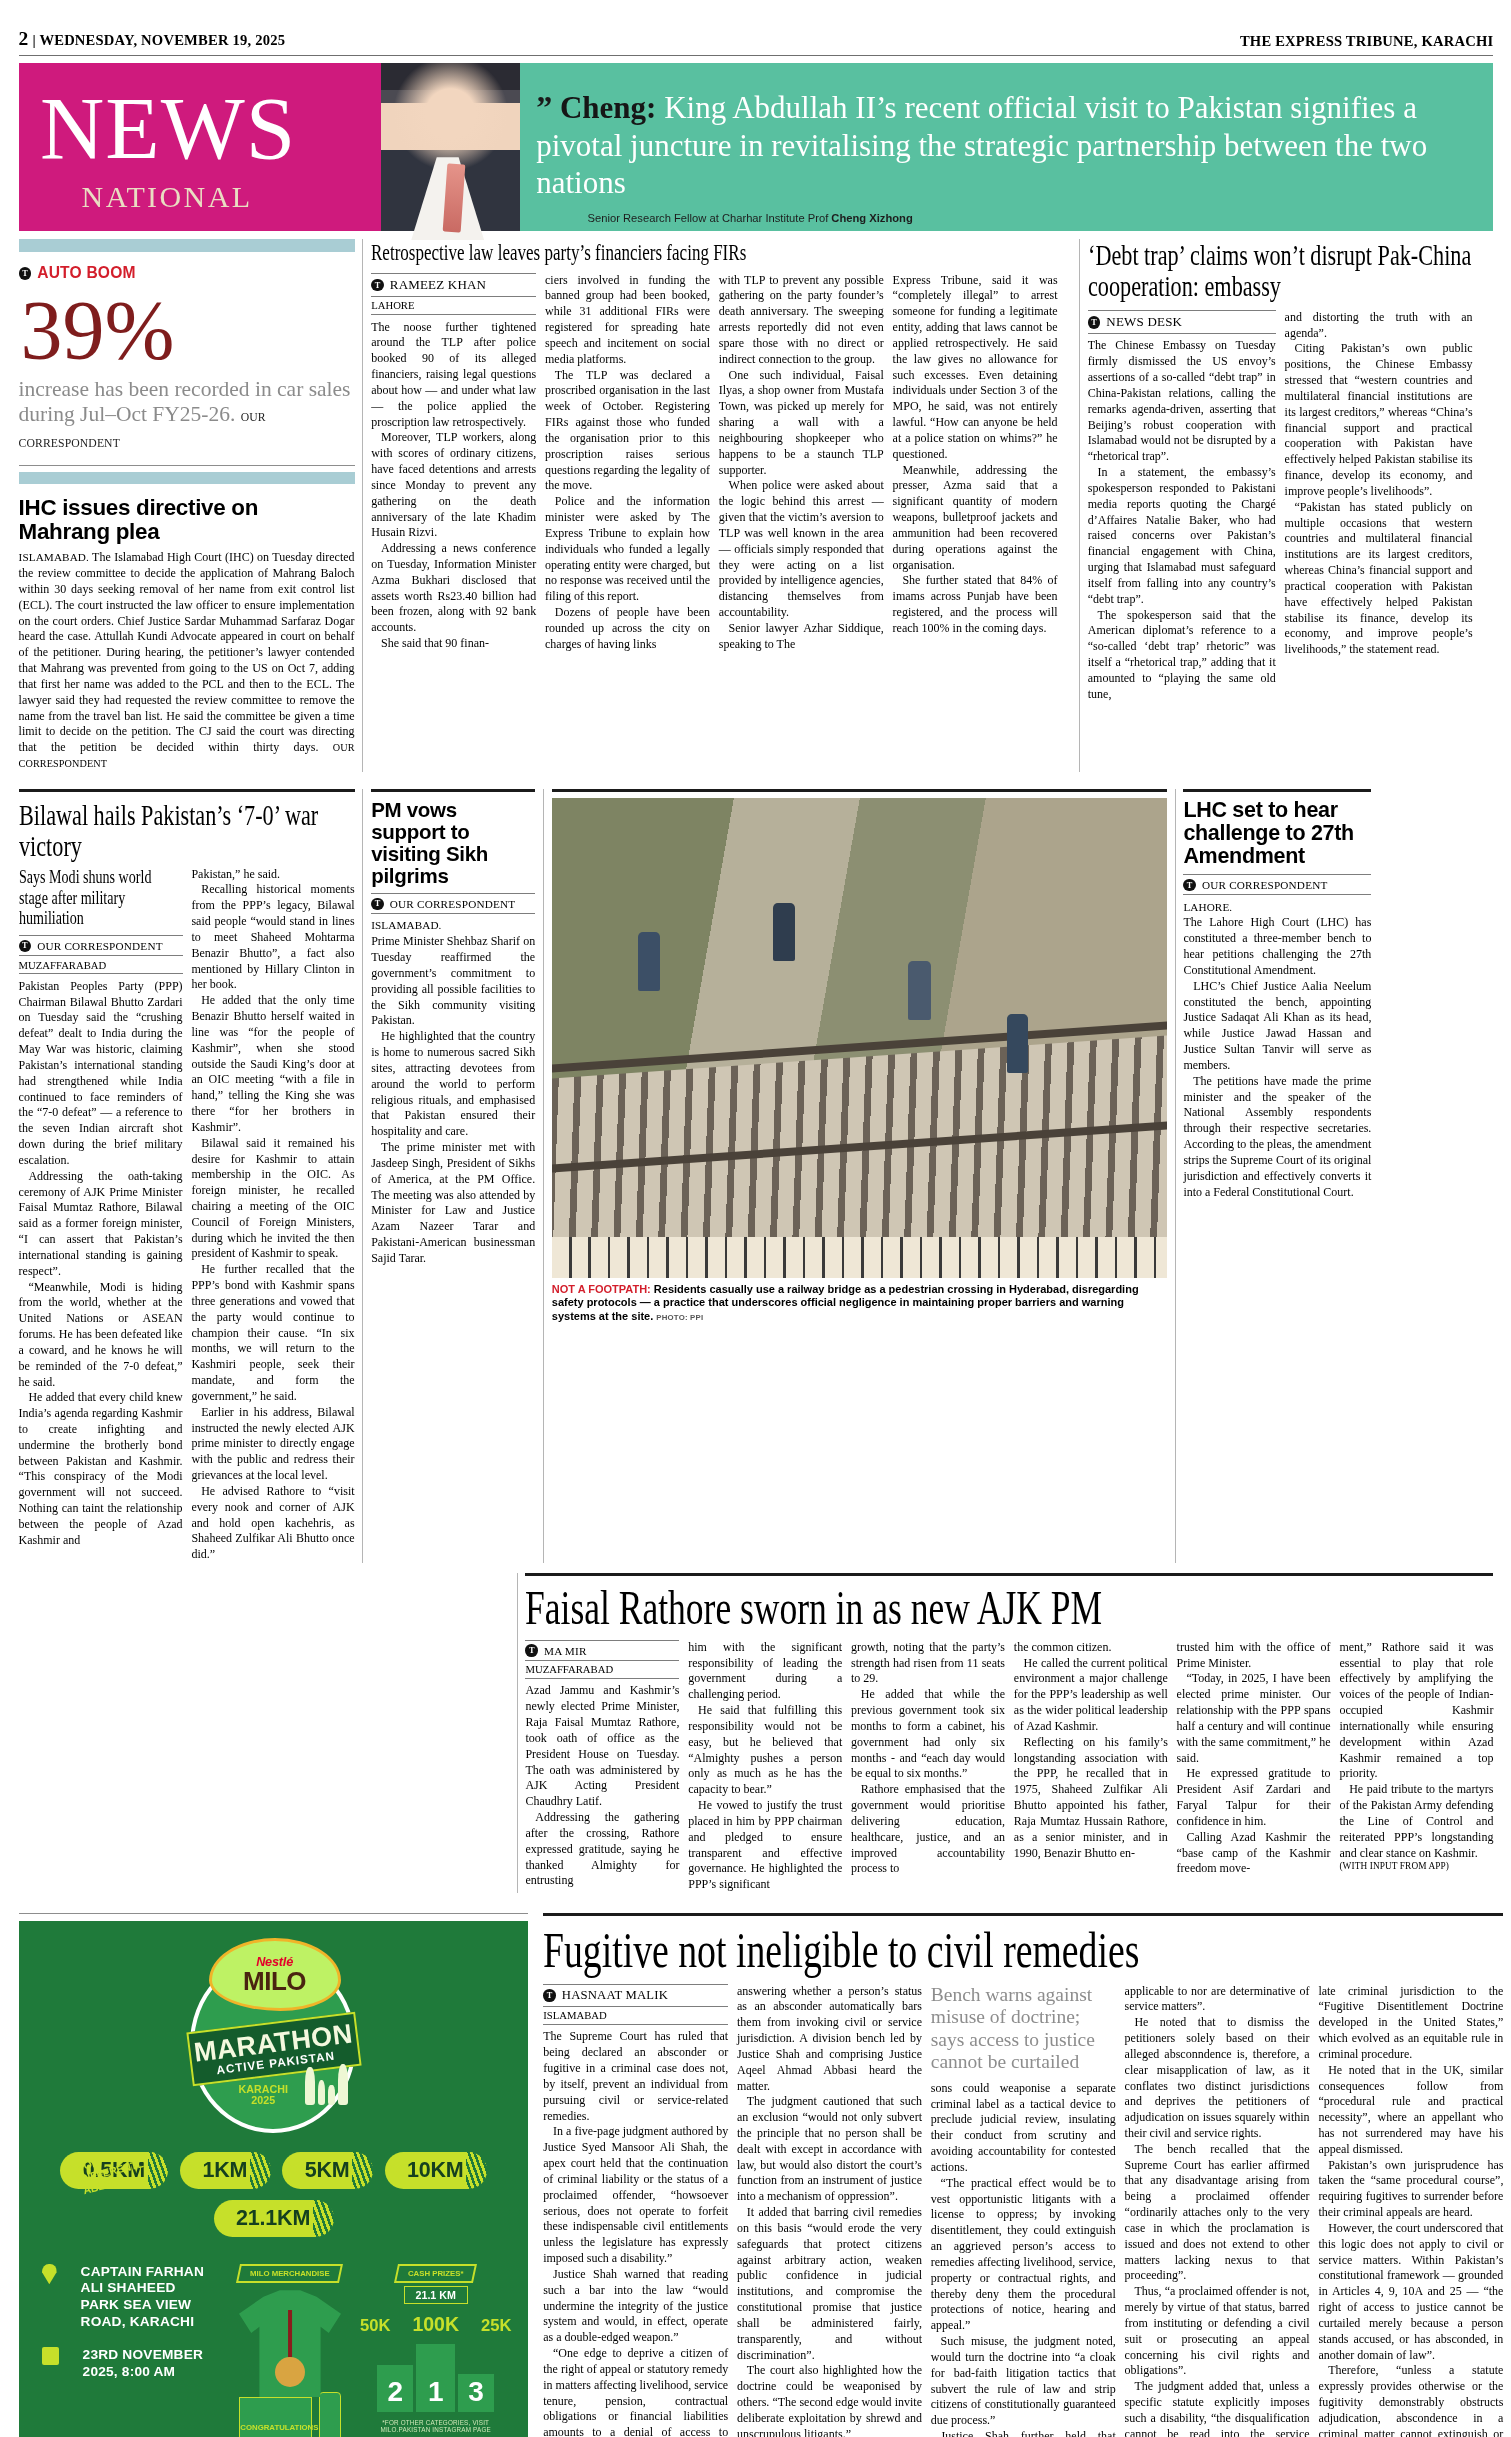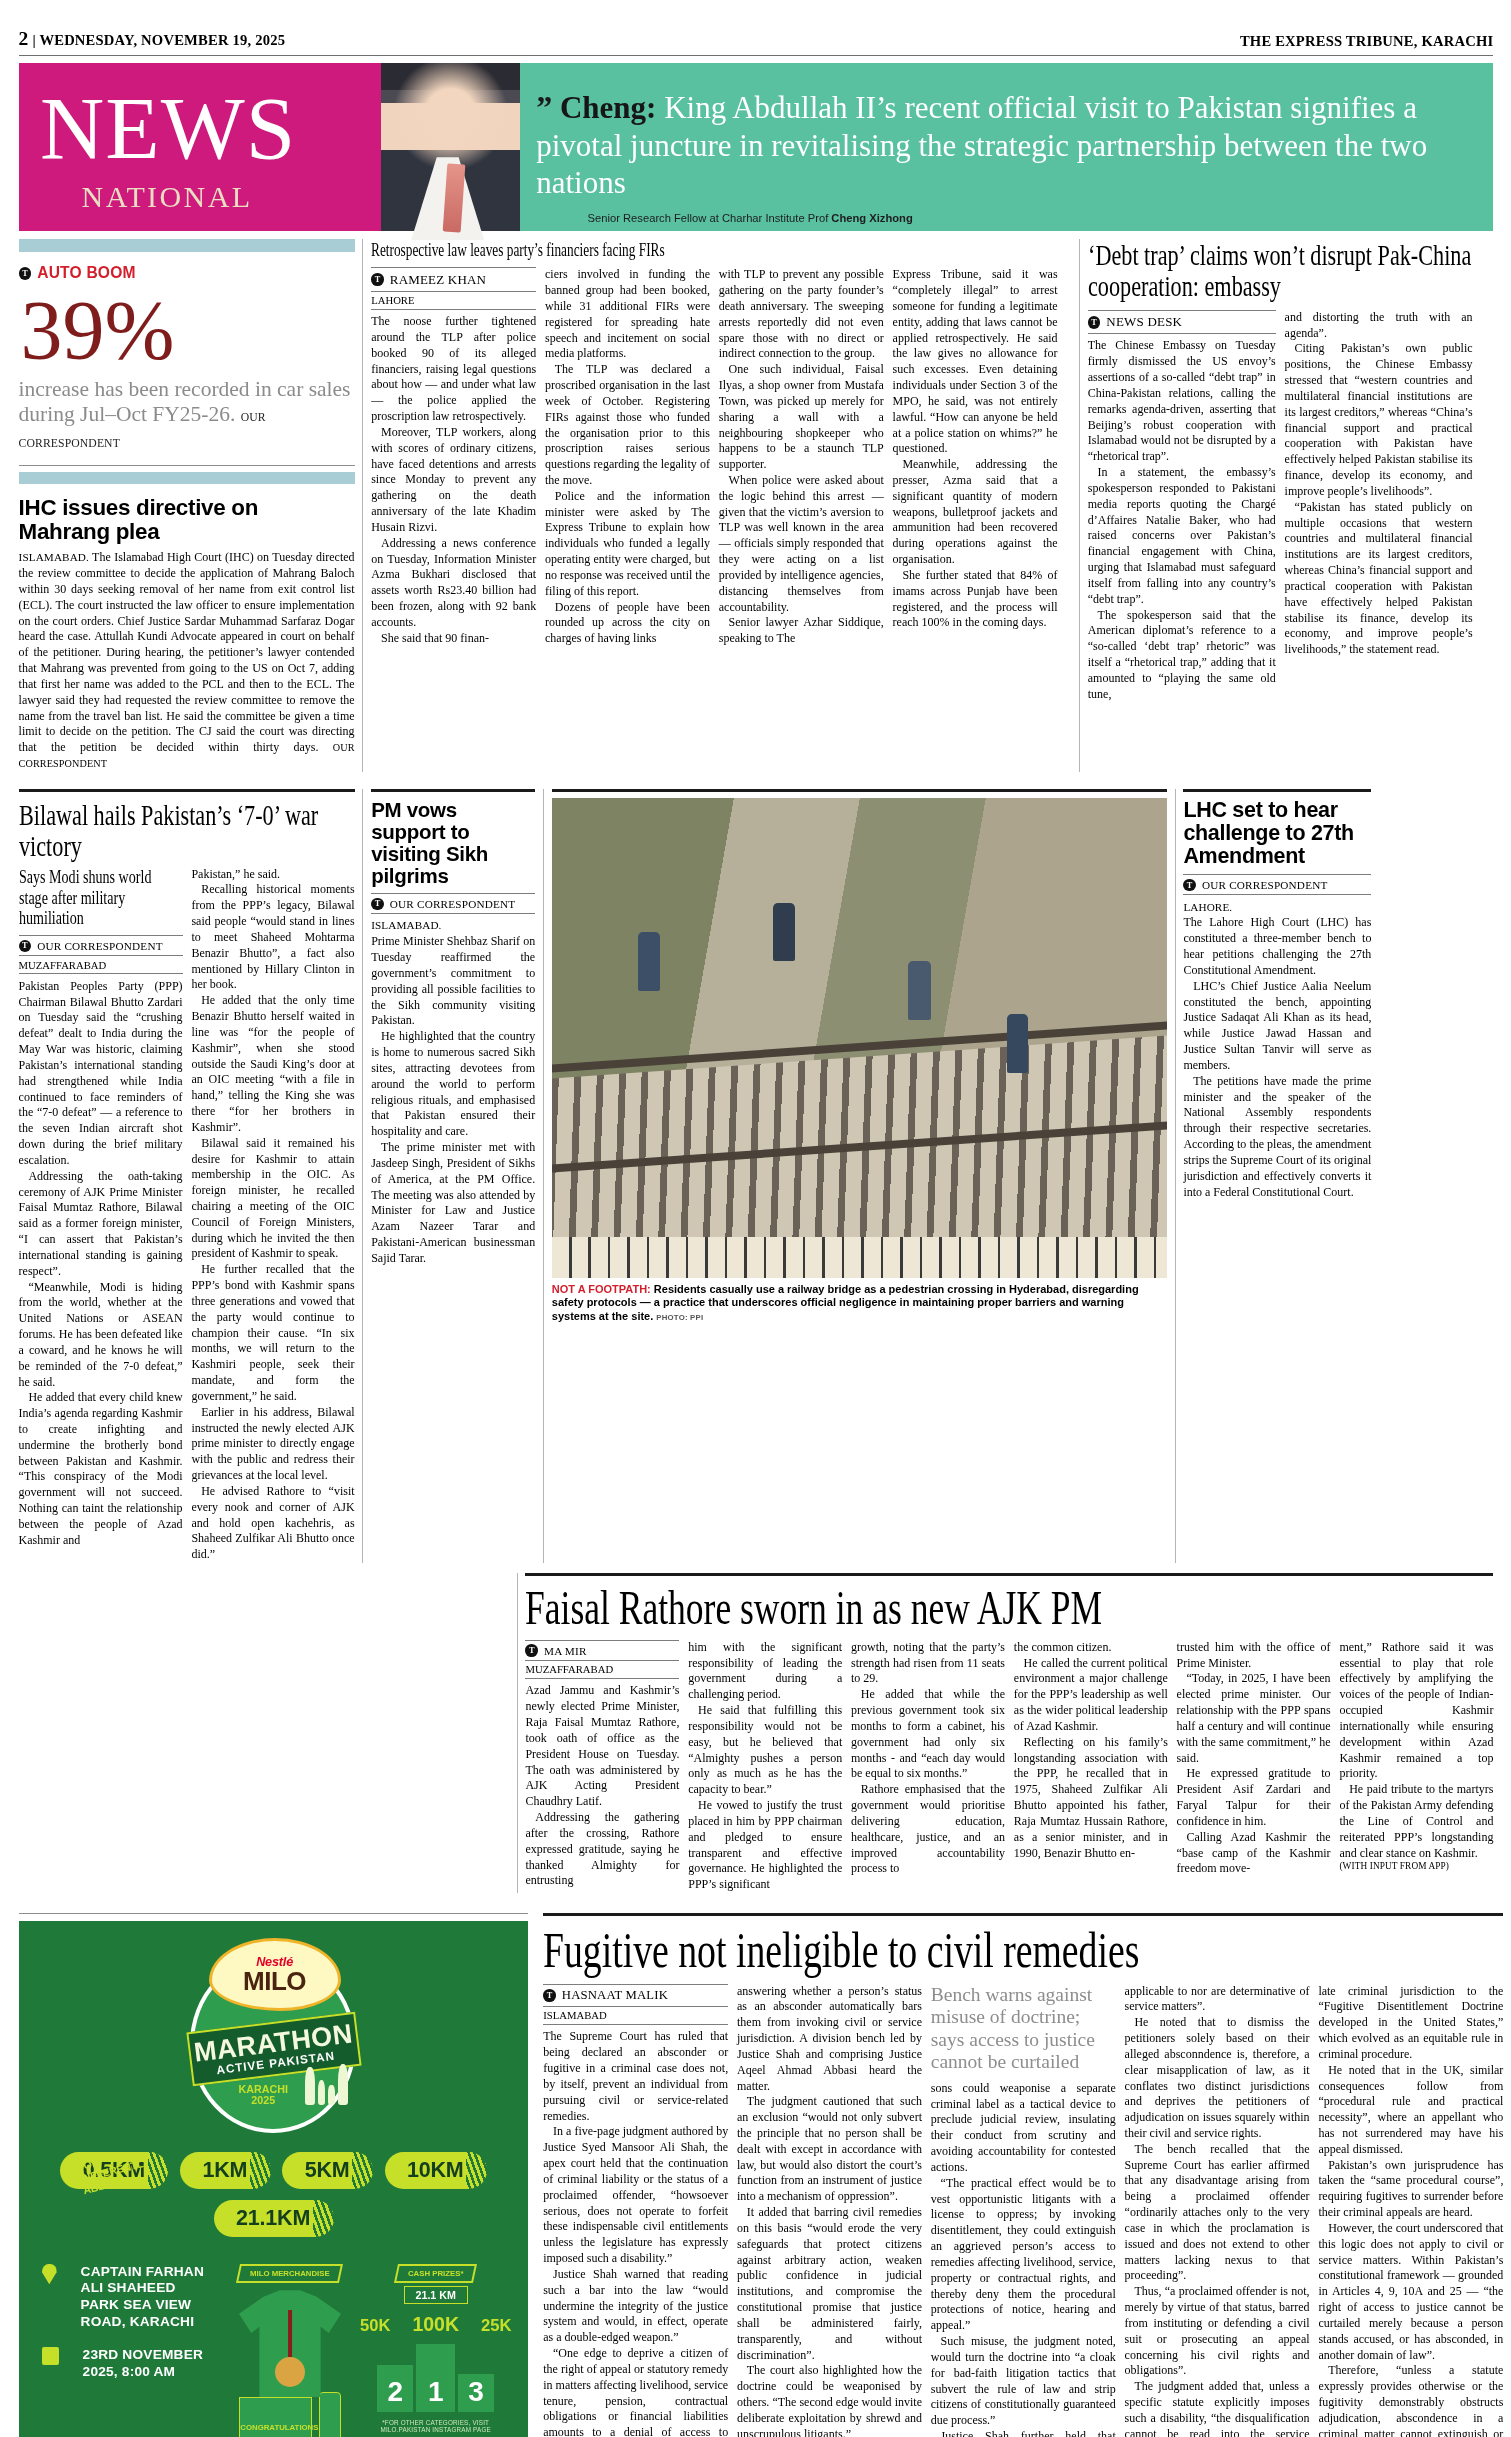--- a/index.html
+++ b/index.html
@@ -73,21 +73,21 @@
   .tlogo { width:12.7px; height:12.7px; border-radius:50%; background:#111;
         color:#fff; font-size:8.3px; display:flex; align-items:center;
         justify-content:center; font-family:"Liberation Serif", serif;
         font-weight:bold; flex:none; }
   .byplace { font-variant:small-caps; font-size:10.7px; padding:2.4px 0 2.9px 0;
         border-bottom:1px solid #7d7d7d; }
 
   .hl-cond { font-family:"Liberation Serif", serif; font-weight:normal;
         transform:scaleX(.74); transform-origin:left top; white-space:nowrap; }
   h1.big { margin:0; font-size:58px; line-height:1.03; letter-spacing:-0.5px; }
-  h2.kicker { margin:0; font-size:18px; line-height:1.08; font-weight:normal; }
+  h2.kicker { margin:0; font-size:23px; line-height:1.08; font-weight:normal; }
   h2.sans { font-family:"Liberation Sans", sans-serif; font-weight:bold;
         font-size:21.5px; line-height:1.08; margin:0; letter-spacing:-0.3px; }
 
   .sect-hd { font-family:"Liberation Sans", sans-serif; font-weight:bold;
         color:#d31e2b; font-size:15.6px; letter-spacing:0.2px; }
 
   .photo-rail { position:relative; overflow:hidden; background:#9a9484; }
   .cap { font-family:"Liberation Sans", sans-serif; font-weight:bold;
         font-size:11px; line-height:1.25; }
   .cap .red { color:#d31e2b; }
@@ -102,21 +102,21 @@
   .ad .skyline { position:absolute; left:0; right:0; bottom:0; height:273px;
         background:#1b6e34; opacity:.55;
         clip-path:polygon(0 62%,4% 58%,7% 40%,9% 58%,13% 54%,16% 30%,19% 54%,
         24% 50%,27% 34%,31% 50%,36% 46%,40% 24%,44% 46%,50% 42%,54% 20%,58% 42%,
         64% 46%,68% 28%,72% 46%,78% 50%,82% 34%,86% 50%,92% 56%,96% 42%,100% 58%,
         100% 100%,0 100%); }
   .milo-badge { position:relative; margin:0 auto; width:195px; height:195px; }
   .milo-oval { position:absolute; inset:16.6px 14.6px 0 14.6px; border-radius:50%;
         background:#2e9d4e; border:4.4px solid #fff; }
   .milo-blob { position:absolute; left:33px; top:0; width:132px; height:73px;
-        background:#fef9c3; border-radius:50% 50% 46% 54%/58% 58% 42% 42%;
+        background:#bef264; border-radius:50% 50% 46% 54%/58% 58% 42% 42%;
         border:3.4px solid #f0b429; display:flex; flex-direction:column;
         align-items:center; justify-content:center; }
   .nestle { color:#e4002b; font-size:12.7px; font-weight:bold; font-style:italic;
         letter-spacing:-0.2px; }
   .milo-w { color:#4a2410; font-size:26px; font-weight:bold; letter-spacing:-0.5px;
         line-height:.95; }
   .marathon-tag { position:absolute; left:13.7px; top:84px; width:170px;
         background:#145c2c; border:2.9px solid #c6e02a; transform:rotate(-7deg);
         padding:6.8px 0 4.9px 0; text-align:center; }
   .marathon-tag .m1 { color:#f4f9de; font-size:27px; font-weight:bold;

